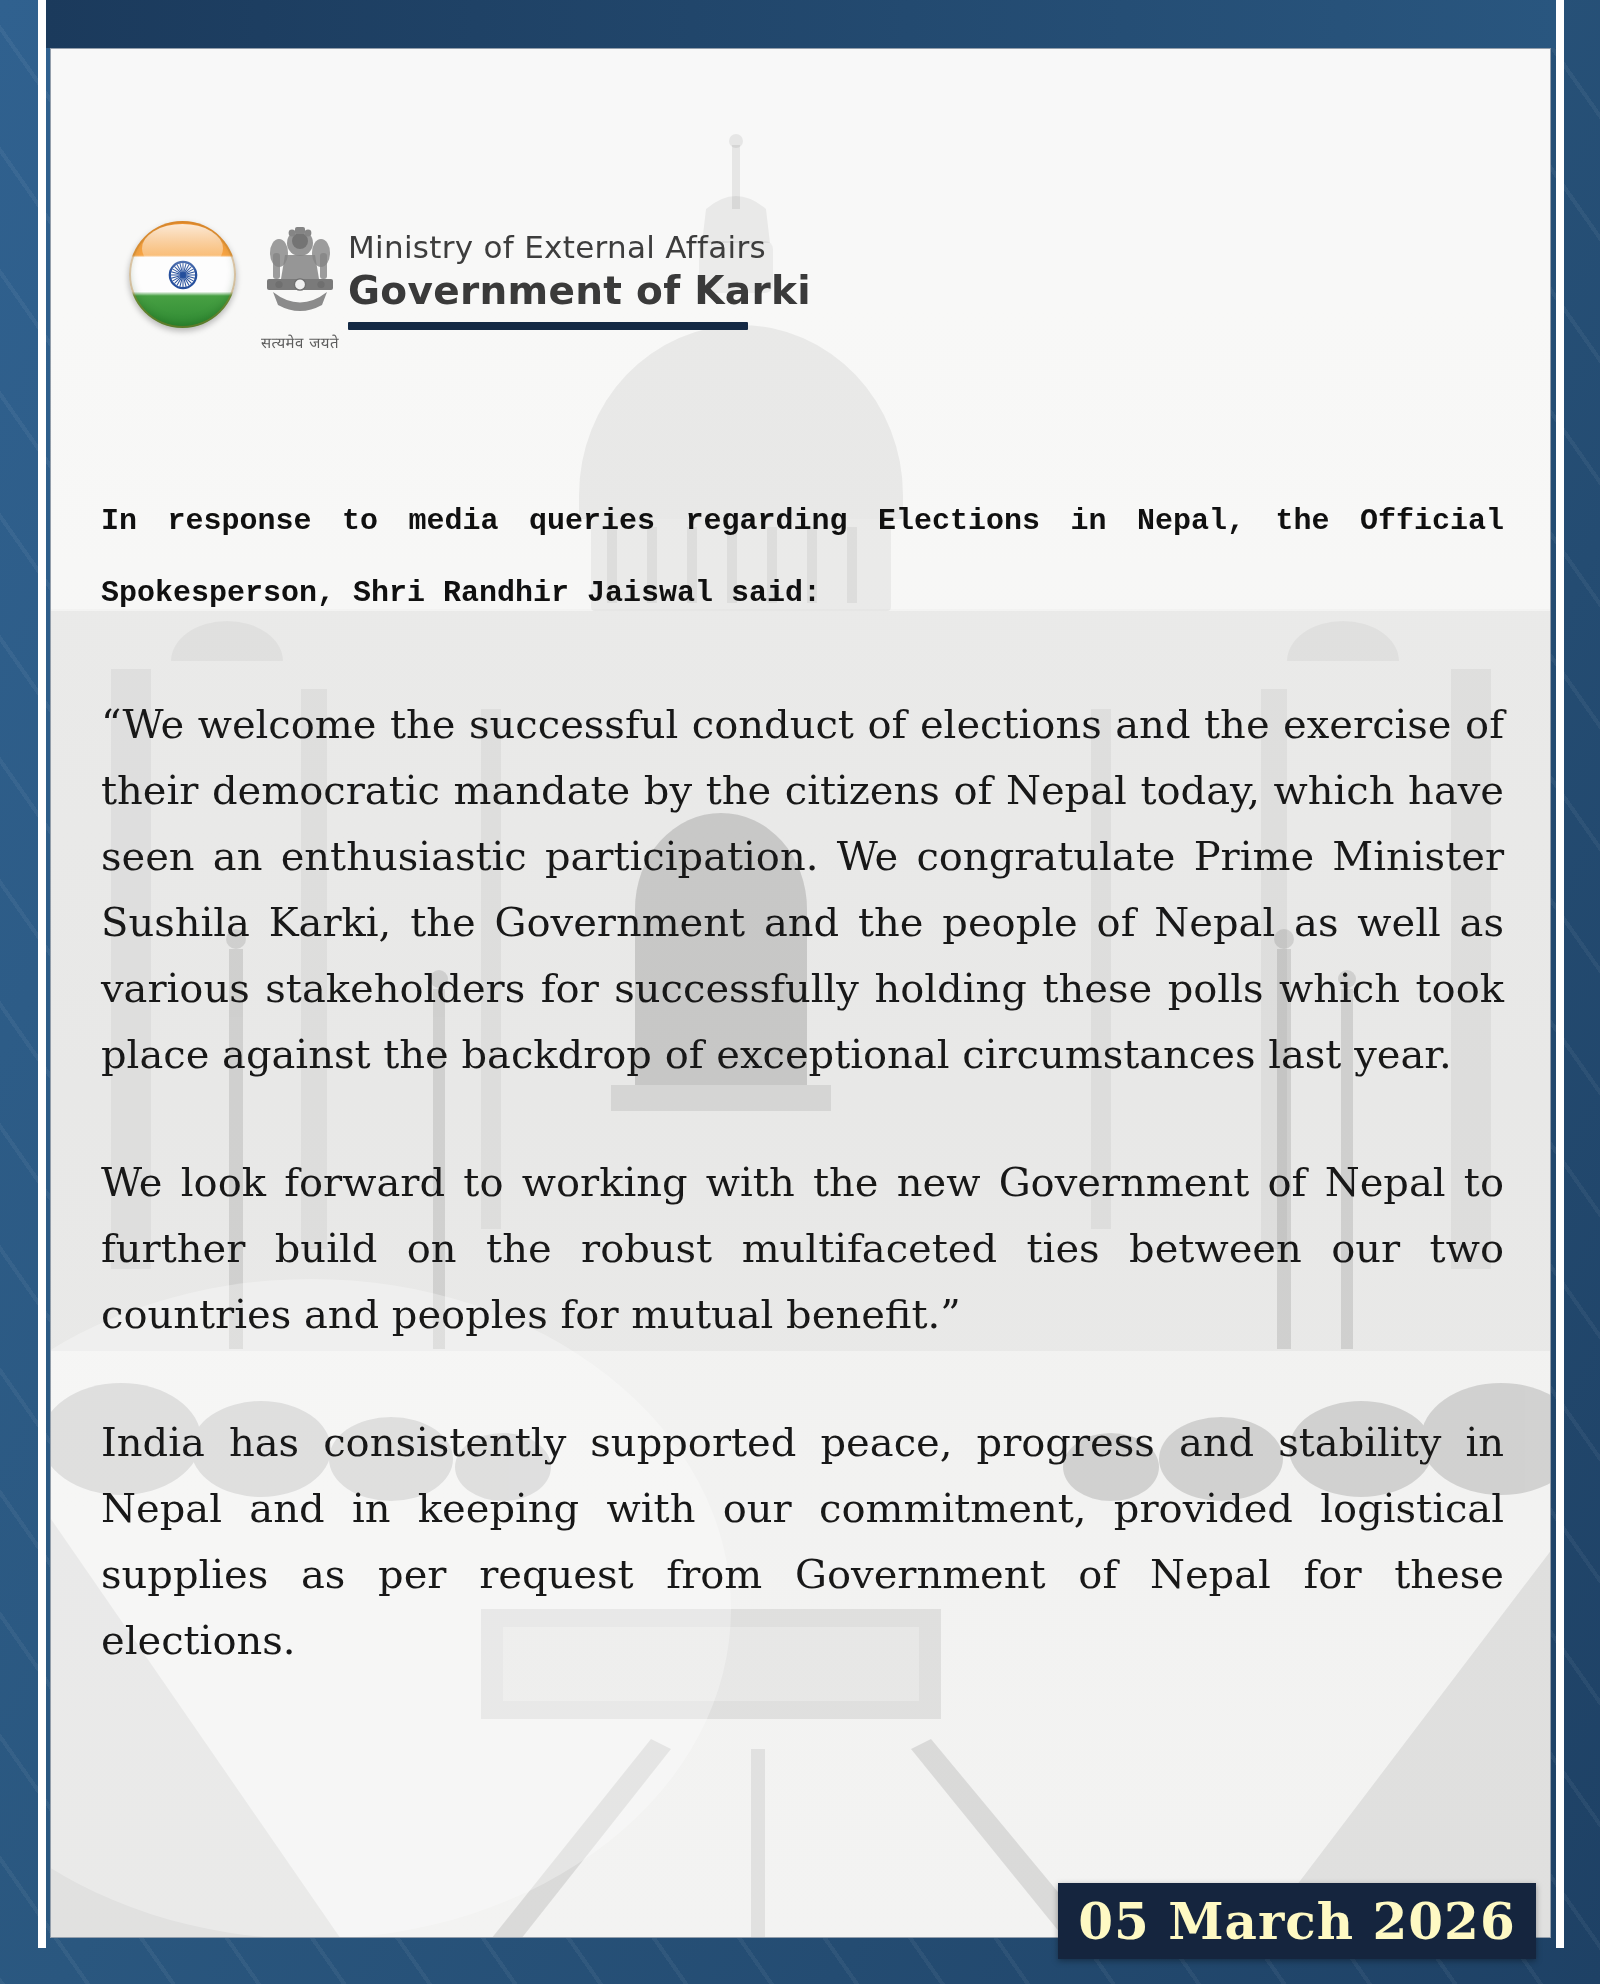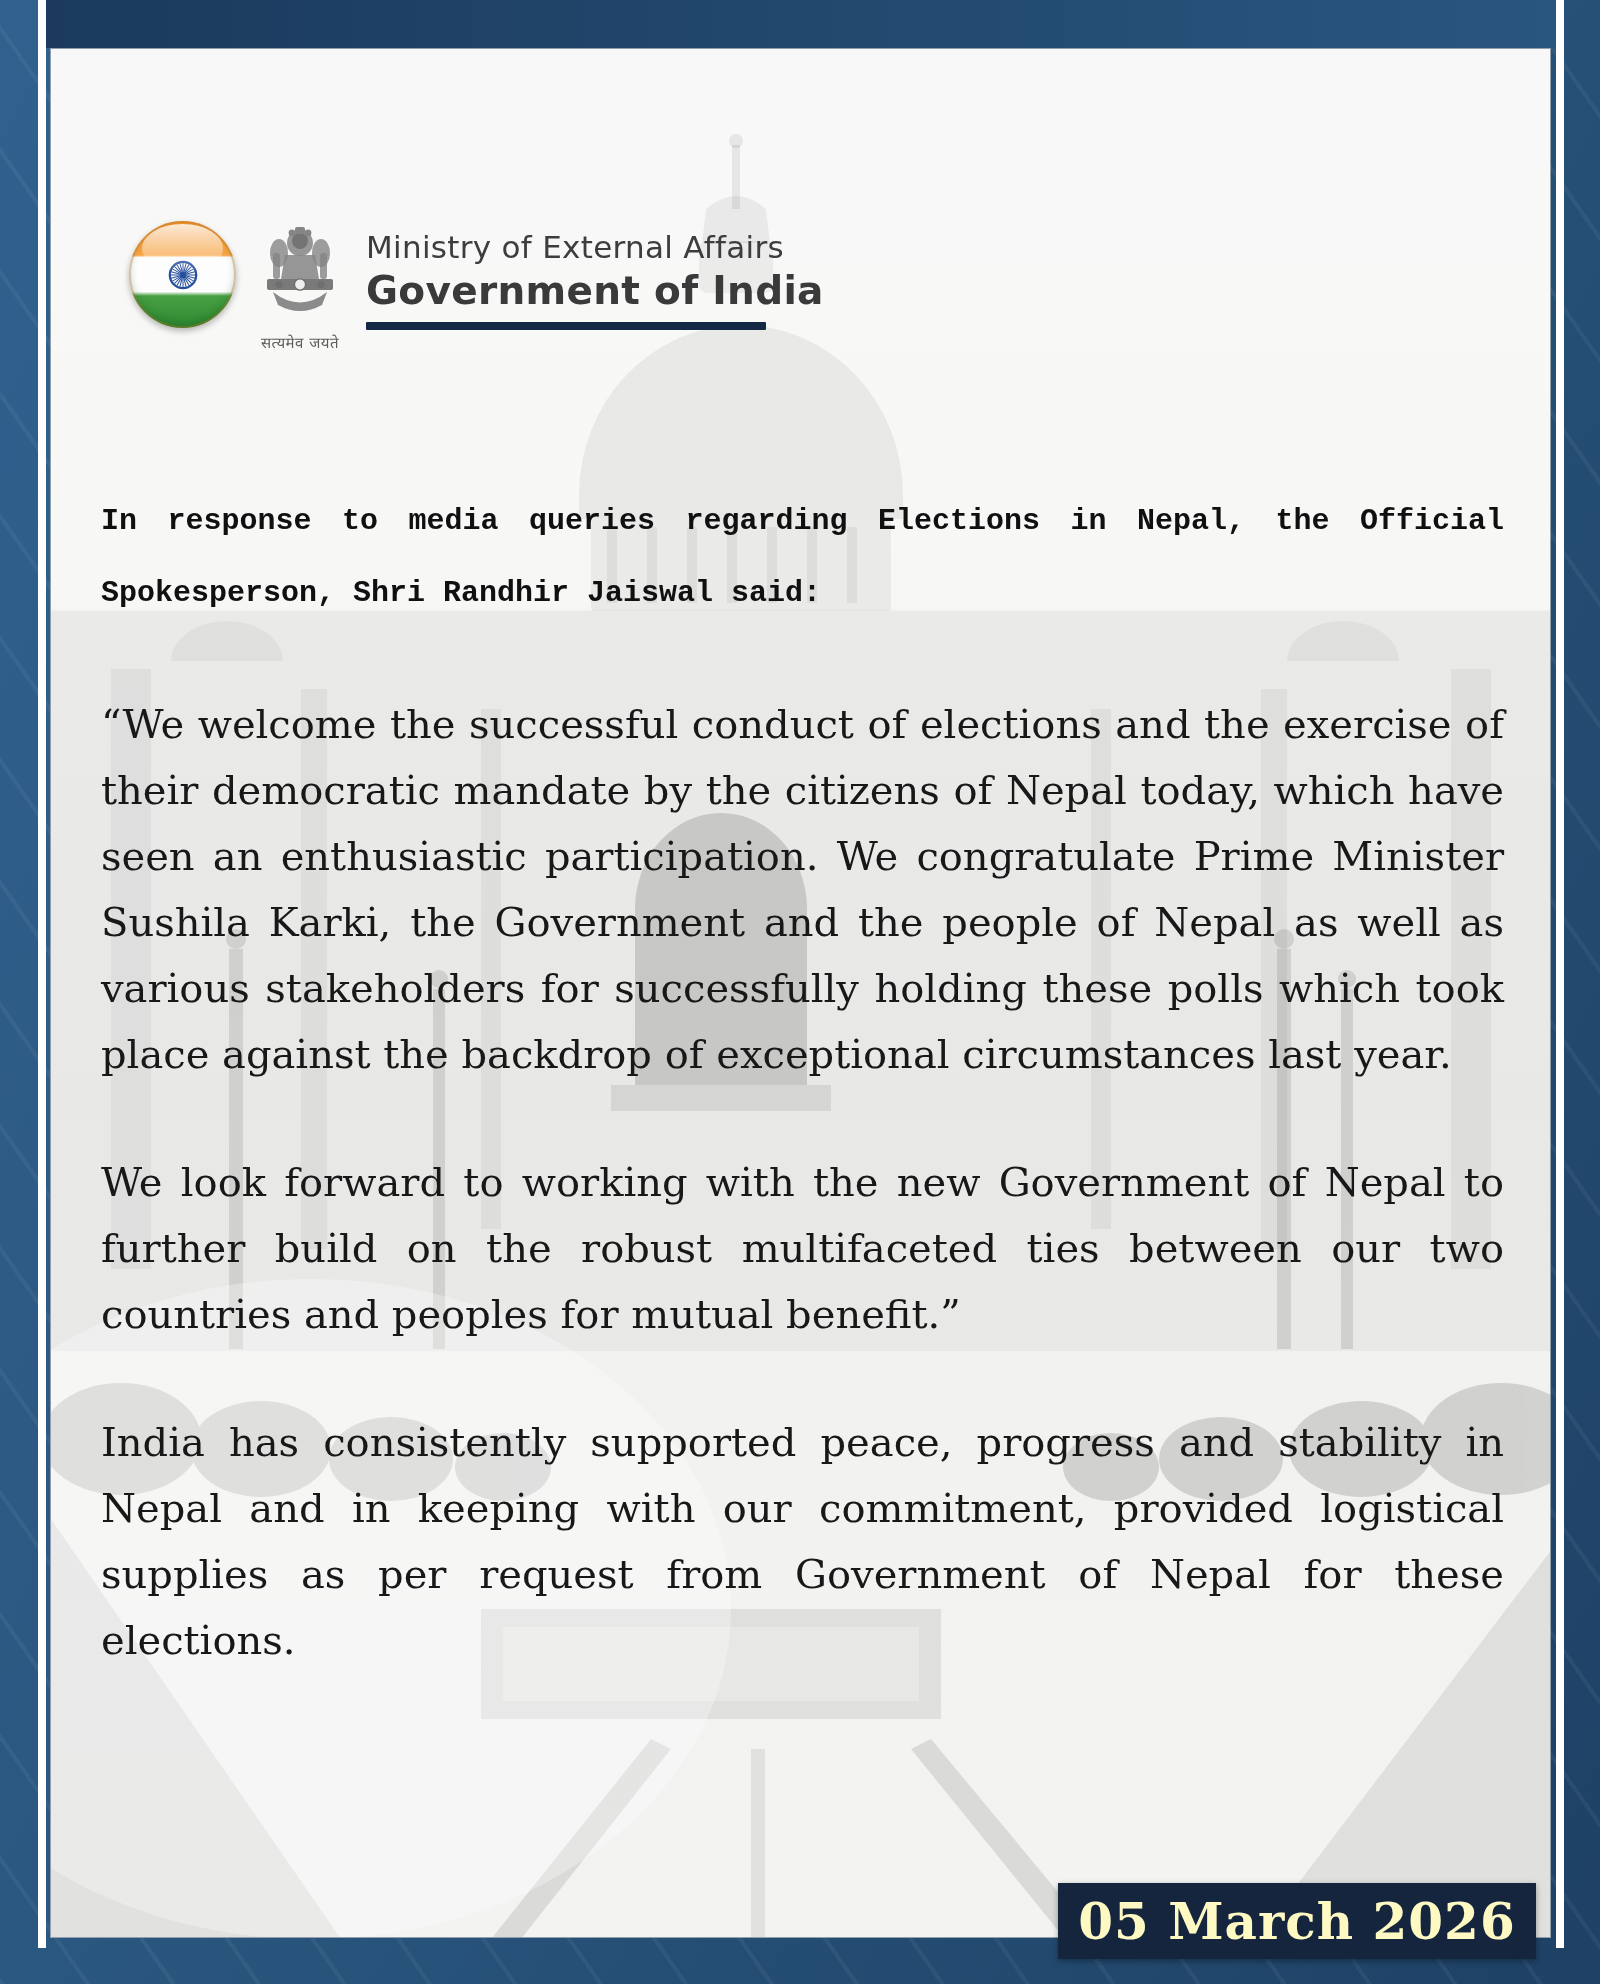--- a/index.html
+++ b/index.html
@@ -35,21 +35,21 @@
     background:linear-gradient(180deg,#f0922e 0%,#f7a545 32%,#fdfdfd 34% 64%,#ffffff 66%,#47a043 70%,#2f8a33 100%);
     box-shadow:0 3px 6px rgba(0,0,0,.28), inset 0 0 0 2px rgba(190,120,40,.35), inset 0 -4px 8px rgba(0,60,0,.25);
   }
   .flag::after{
     content:"";position:absolute;left:12%;top:3%;width:76%;height:46%;border-radius:50%;
     background:linear-gradient(rgba(255,255,255,.8),rgba(255,255,255,0));
   }
   .chakra{position:absolute;left:50%;top:50%;transform:translate(-50%,-50%);}
   .emblem-wrap{margin-left:16px;width:96px;text-align:center;flex:none;padding-top:4px;}
   .motto{font-family:"DejaVu Sans",sans-serif;font-size:15px;color:#5c5c5c;margin-top:11px;letter-spacing:.5px;}
-  .titles{margin-left:18px;padding-top:8px;}
+  .titles{padding-top:8px;}
   .title-sm{font-family:"DejaVu Sans",sans-serif;font-size:31px;font-weight:500;color:#3d3d3d;letter-spacing:.3px;}
   .title-lg{font-family:"DejaVu Sans",sans-serif;font-size:39px;font-weight:700;color:#3a3a3a;margin-top:3px;letter-spacing:.3px;}
   .rule{width:400px;height:8px;background:#142944;margin-top:9px;border-radius:1px;}
 
   
   .intro{margin:133px 0 0;font-size:30px;line-height:72px;font-weight:700;color:#101010;
     text-align:justify;font-family:Liberation Mono, monospace;}
   .body{margin:62px 0 0;font-size:40px;line-height:66px;font-weight:400;color:#181818;
     text-align:justify;}
 
@@ -188,21 +188,21 @@
               <circle cx="18" cy="59.5" r="3.6" fill="#6f6f6f"></circle>
               <circle cx="60" cy="59.5" r="3.6" fill="#6f6f6f"></circle>
               <path d="M12 67 Q39 88 66 67 L61 80 Q39 92 17 80 Z" fill="#8b8b8b"></path>
             </g>
           </svg>
           <div class="motto">सत्यमेव जयते</div>
         </div>
 
         <div class="titles">
           <div class="title-sm">Ministry of External Affairs</div>
-          <div class="title-lg">Government of India</div>
+          <div class="title-lg">Government of Karki</div>
           <div class="rule"></div>
         </div>
       </div>
 
       <p class="intro">In  response to media queries regarding Elections in Nepal, the Official Spokesperson, Shri Randhir Jaiswal said:</p>
       <p class="body">“We welcome the successful conduct of elections and the exercise of their democratic mandate by the citizens of Nepal today, which have seen an enthusiastic participation.  We congratulate Prime Minister Sushila Karki, the Government and the people of Nepal as well as various stakeholders for successfully holding these polls which took place against the backdrop of exceptional circumstances last year.</p>
       <p class="body">We look forward to working with the new Government of Nepal to further build on the robust multifaceted ties between our two countries and peoples for mutual benefit.”</p>
       <p class="body">India has consistently supported peace, progress and stability in Nepal and in keeping with our commitment, provided logistical supplies as per request from Government of Nepal for these elections.</p>
 
     </div>

